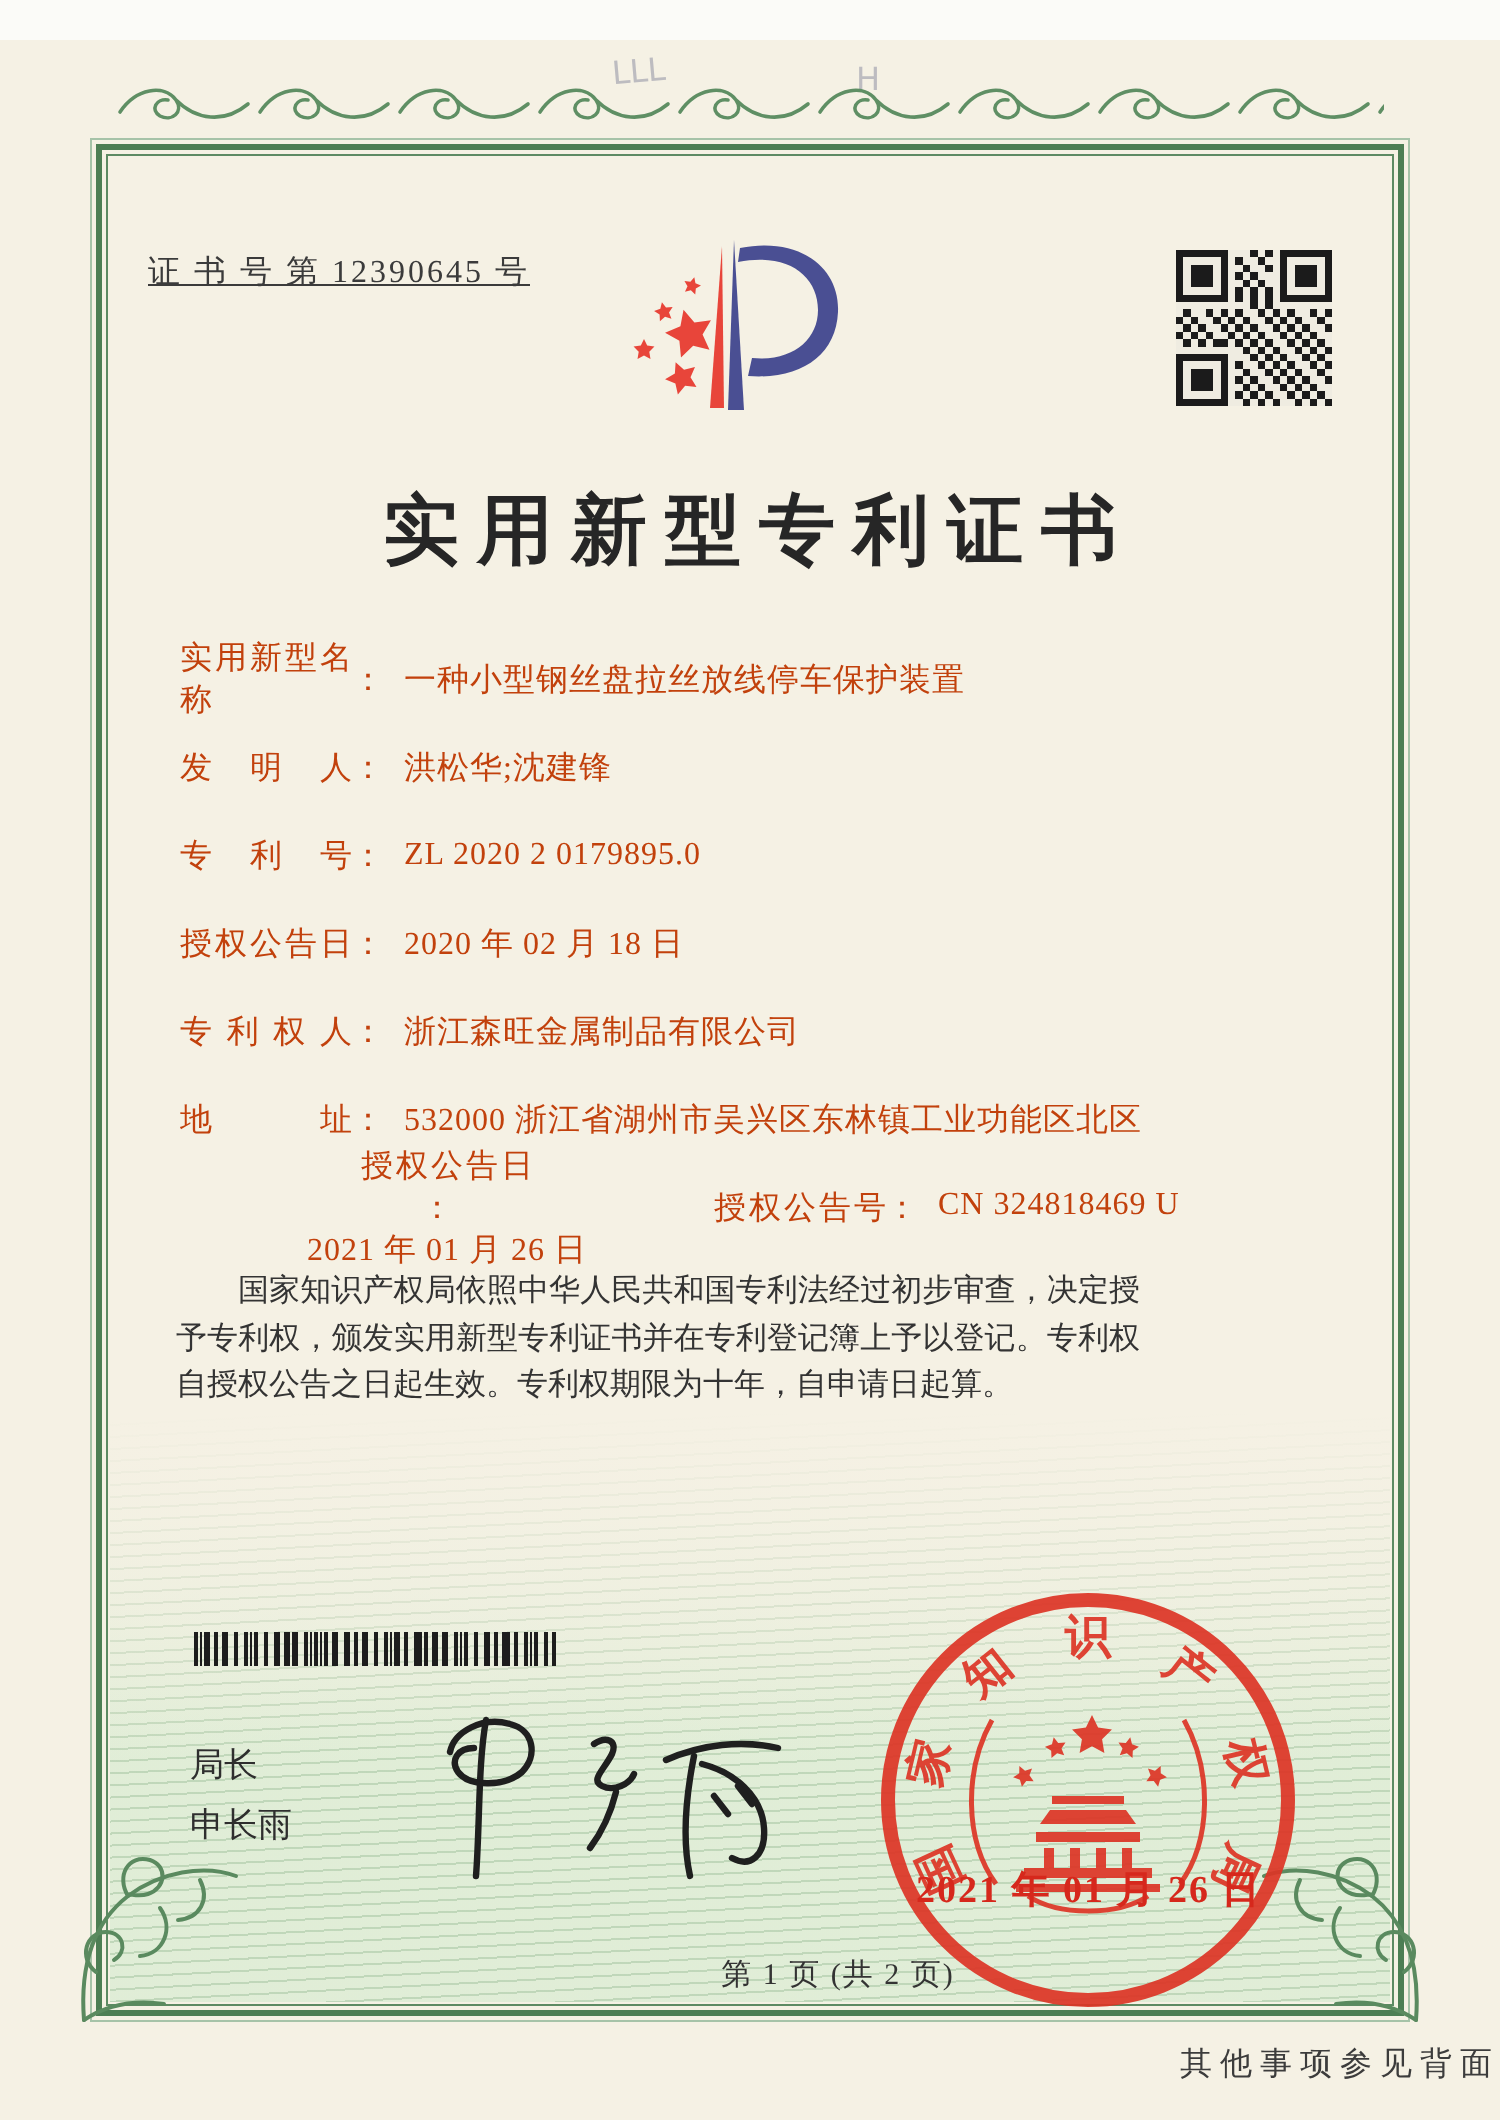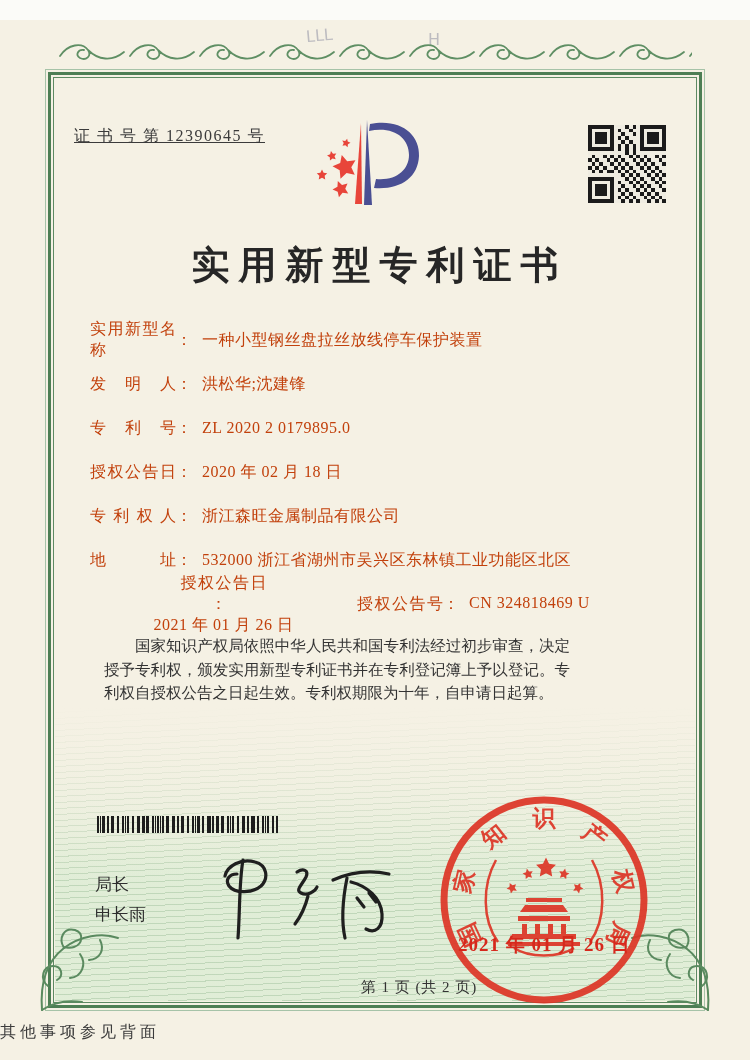--- a/index.html
+++ b/index.html
@@ -35,34 +35,34 @@
   .fields{position:absolute;left:90px;top:318px;width:580px;}
   .frow{height:44px;display:flex;align-items:center;font-size:16px;color:#c2410c;}
   .flabel{display:inline-block;width:86px;text-align:justify;text-align-last:justify;}
   .fcolon{margin-right:10px;}
   .fvalue{letter-spacing:.5px;white-space:nowrap;}
   .grant-left{display:flex;align-items:center;width:267px;flex-direction:column;}
   .grant-right{display:flex;}
   .grant-right .flabel{width:86px;}
   .bodytext{position:absolute;left:88px;top:634px;width:482px;font-size:15.5px;
             line-height:23.5px;text-align:justify;color:#333;}
-  .bodytext p{margin:0 0 2px 16px;text-indent:2em;}
+  .bodytext p{margin:0 0 2px 0;text-indent:2em;}
   .barcode{position:absolute;left:97px;top:816px;width:181px;height:17px;
      background:
       repeating-linear-gradient(90deg,#1d1d1d 0 2px,transparent 2px 5px),
       repeating-linear-gradient(90deg,#1d1d1d 0 1px,transparent 1px 7px),
       repeating-linear-gradient(90deg,transparent 0 3px,#1d1d1d 3px 4px,transparent 4px 11px);}
-  .director{position:absolute;left:95px;top:870px;font-size:17px;color:#2e2e2e;line-height:30px;}
+  .director{position:absolute;left:95px;top:870px;font-size:17px;color:#2e2e2e;line-height:30px;font-family:Liberation Mono, monospace;}
   .signature{position:absolute;left:205px;top:848px;width:200px;height:98px;}
   .signature path{stroke:#1f1f1f;stroke-width:3.2;fill:none;stroke-linecap:round;}
   .seal{position:absolute;left:434px;top:790px;width:220px;height:220px;opacity:.92;}
   .seal text{fill:#dd3526;font-weight:bold;font-size:23px;font-family:"Liberation Serif",serif;}
   .sealdate{position:absolute;left:458px;top:932px;font-size:19px;color:#d6281c;letter-spacing:1px;font-weight:600;}
   .pageinfo{position:absolute;left:0;top:978px;width:100%;text-align:center;font-size:15px;letter-spacing:1px;color:#333;padding-left:44px;}
-  .backnote{position:absolute;left:0;top:1022px;width:100%;text-align:left;font-size:16px;letter-spacing:4px;color:#3c3c3c;font-family:Liberation Serif, serif;}
+  .backnote{position:absolute;left:0;top:1022px;width:100%;text-align:right;font-size:16px;letter-spacing:4px;color:#3c3c3c;font-family:Liberation Serif, serif;}
 </style>
 </head>
 <body>
 
 <div class="page">
 
   <div class="scan-edge"></div>
   <div class="pencil pencil-l">LLL</div>
   <div class="pencil pencil-r">H</div>
 

